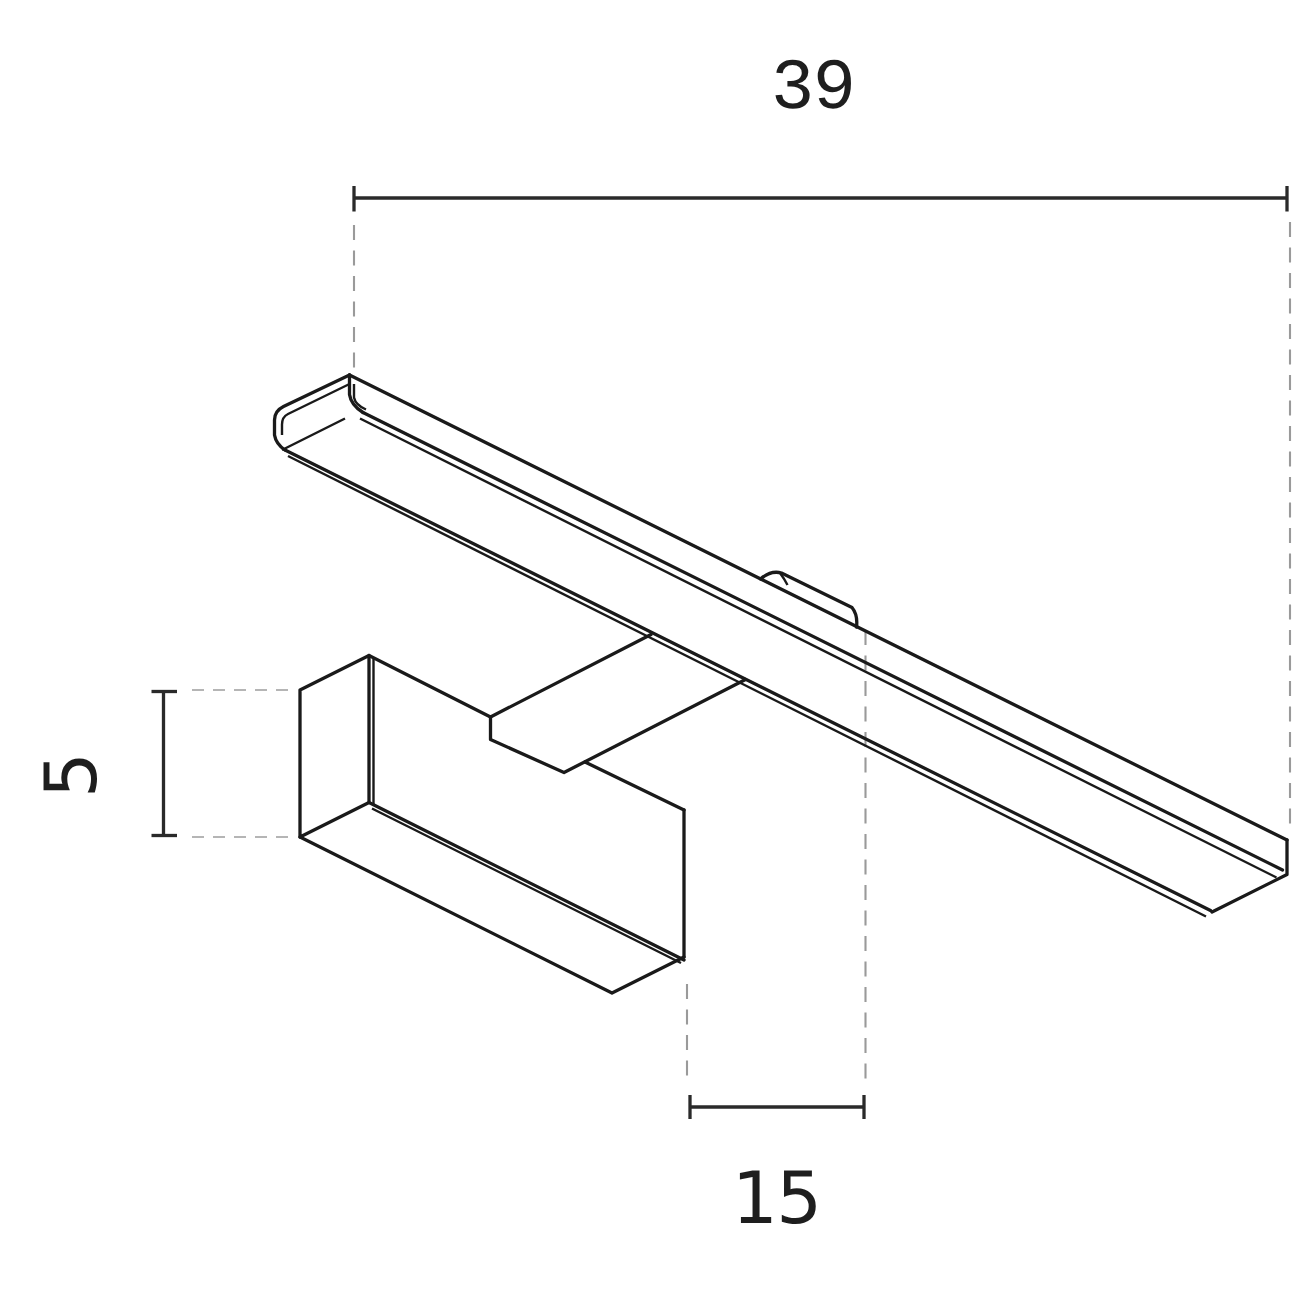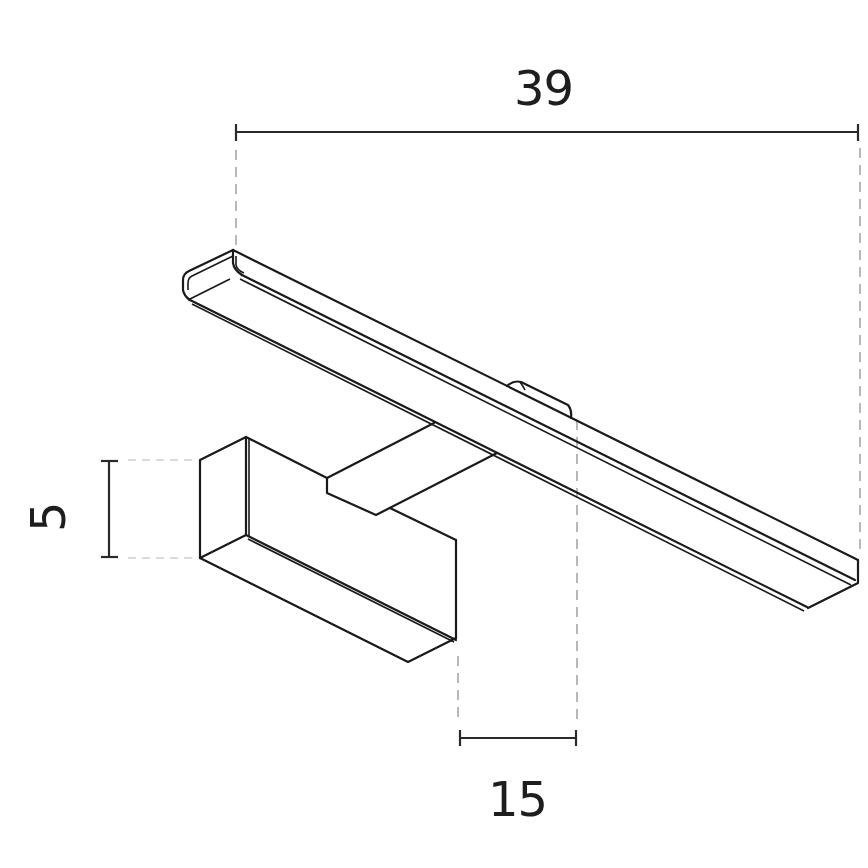--- a/index.html
+++ b/index.html
@@ -1,19 +1,19 @@
 <!DOCTYPE html>
 <html><head>
 <meta charset="utf-8">
 <style>
   html, body { margin: 0; padding: 0; background: #ffffff; }
   body { width: 868px; height: 868px; position: relative; overflow: hidden; }
   #drawing { position: absolute; left: 0; top: 0; width: 868px; height: 868px; }
   .dim-label { position: absolute; font-family: "DejaVu Sans", sans-serif; color: #1e1e1e; font-size: 48px; line-height: 1; letter-spacing: -1px; }
-  #label-width { left: 514px; top: 64px; }
+  #label-width { left: 514px; top: 36px; font-family: Liberation Mono, monospace; }
   #label-depth { left: 488px; top: 775px; text-align: right; }
   #label-height { left: 24px; top: 484px; transform: rotate(-90deg); transform-origin: 24px 24px; }
   .ln { fill: none; stroke: #1a1a1a; stroke-width: 2.2; stroke-linejoin: round; stroke-linecap: round; }
   .ln2 { fill: none; stroke: #1a1a1a; stroke-width: 1.6; stroke-linejoin: round; }
   .dim { fill: none; stroke: #2a2a2a; stroke-width: 2.2; }
   .ext { fill: none; stroke: #9a9a9a; stroke-width: 1.4; stroke-dasharray: 10 7; }
   .ext-light { fill: none; stroke: #b5b5b5; stroke-width: 1.2; stroke-dasharray: 8 6; }
 </style>
 </head>
 <body>

